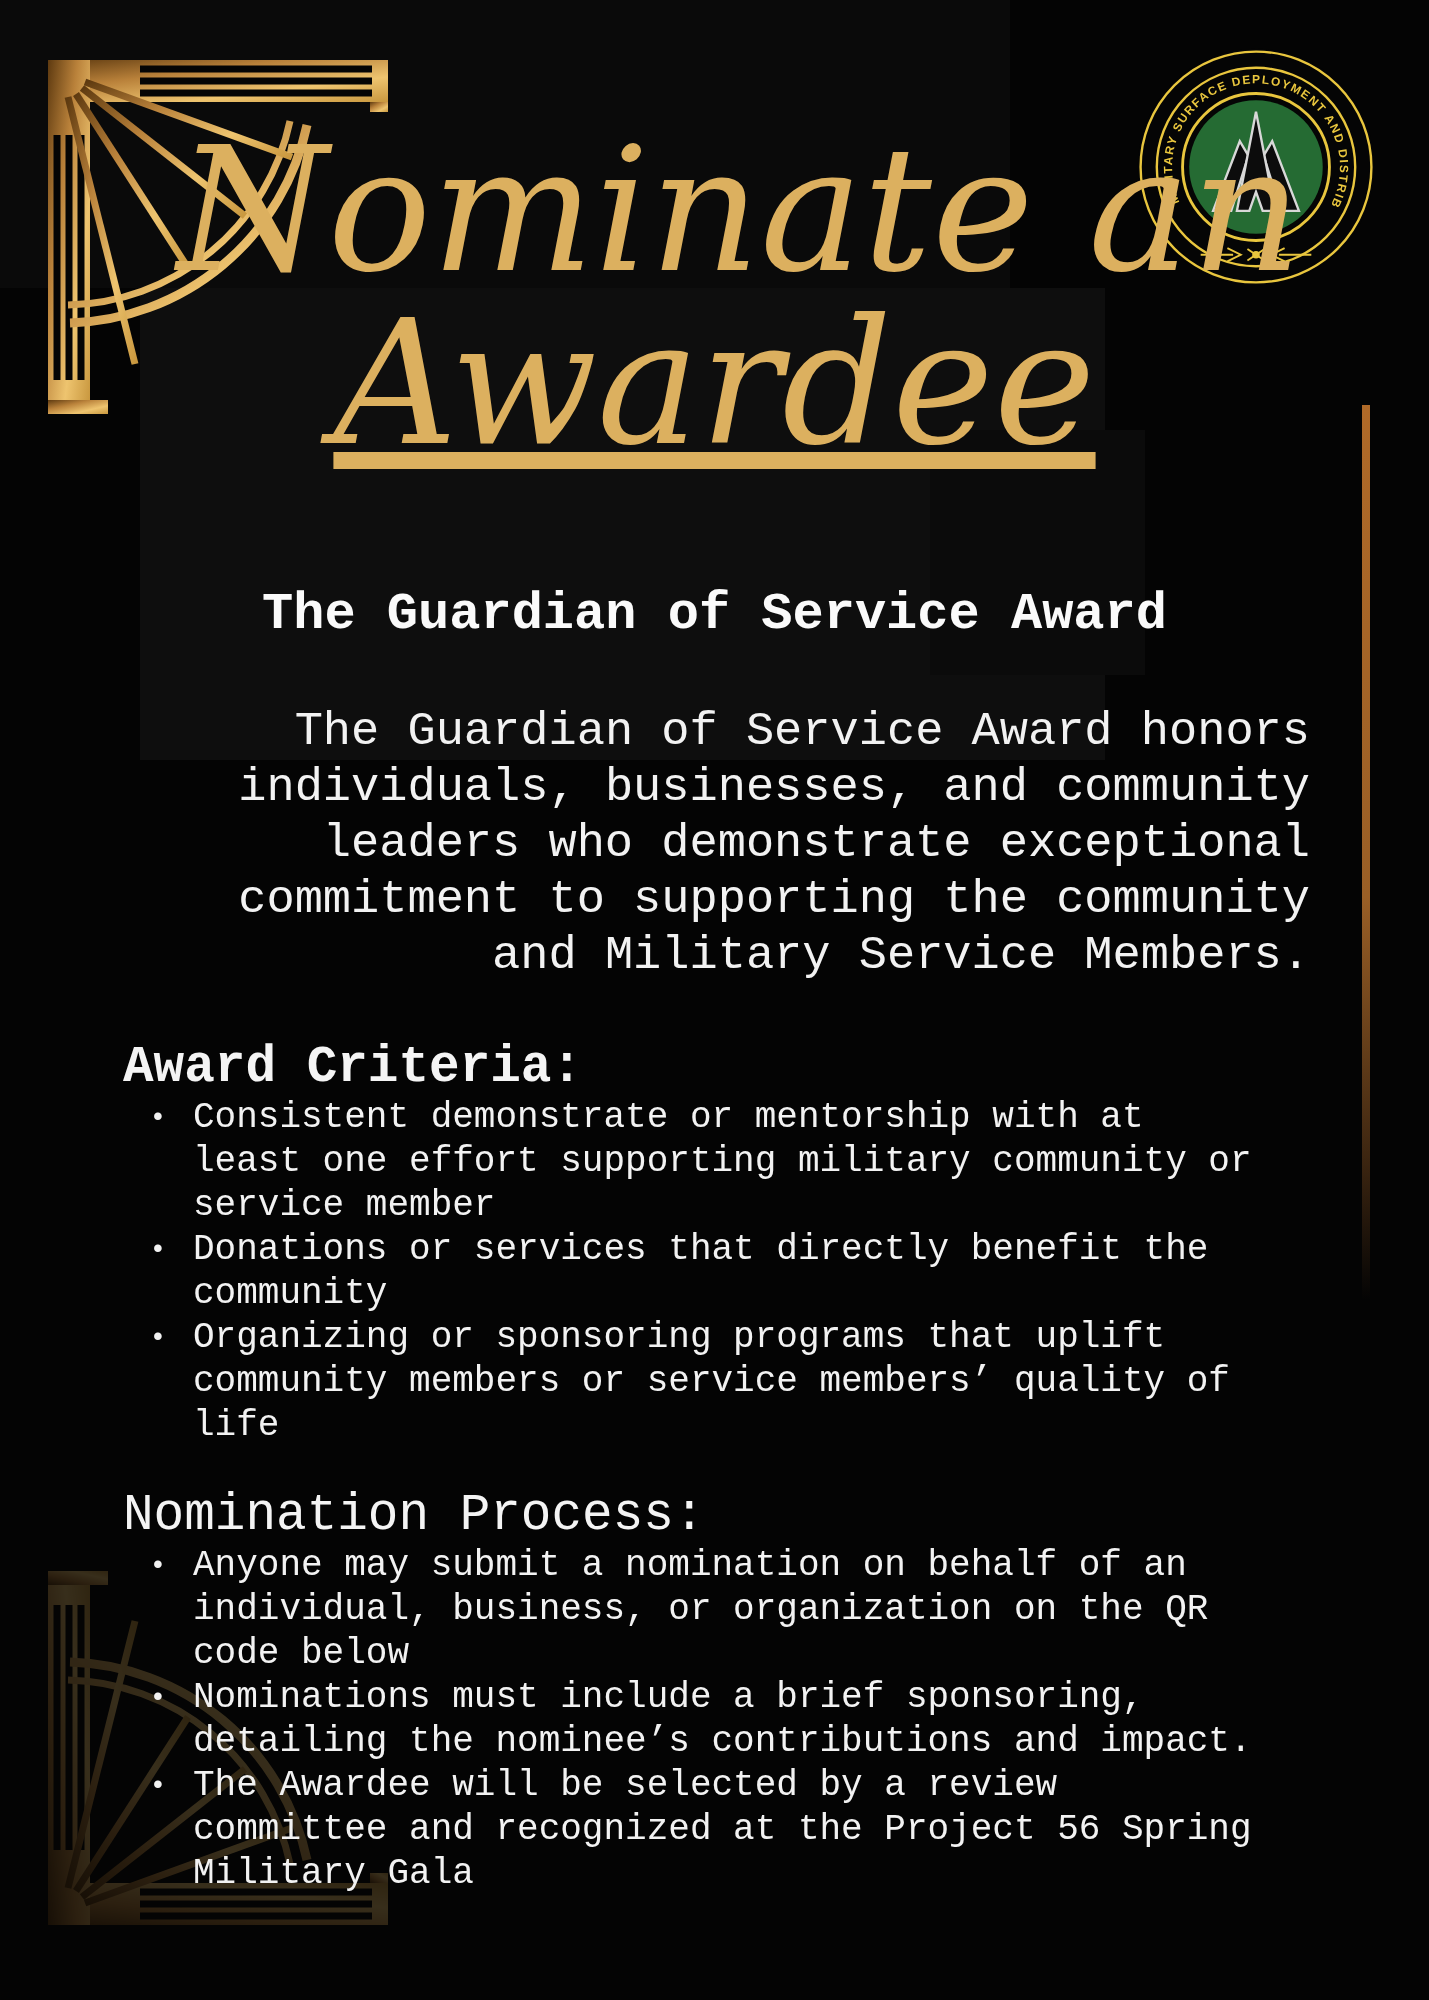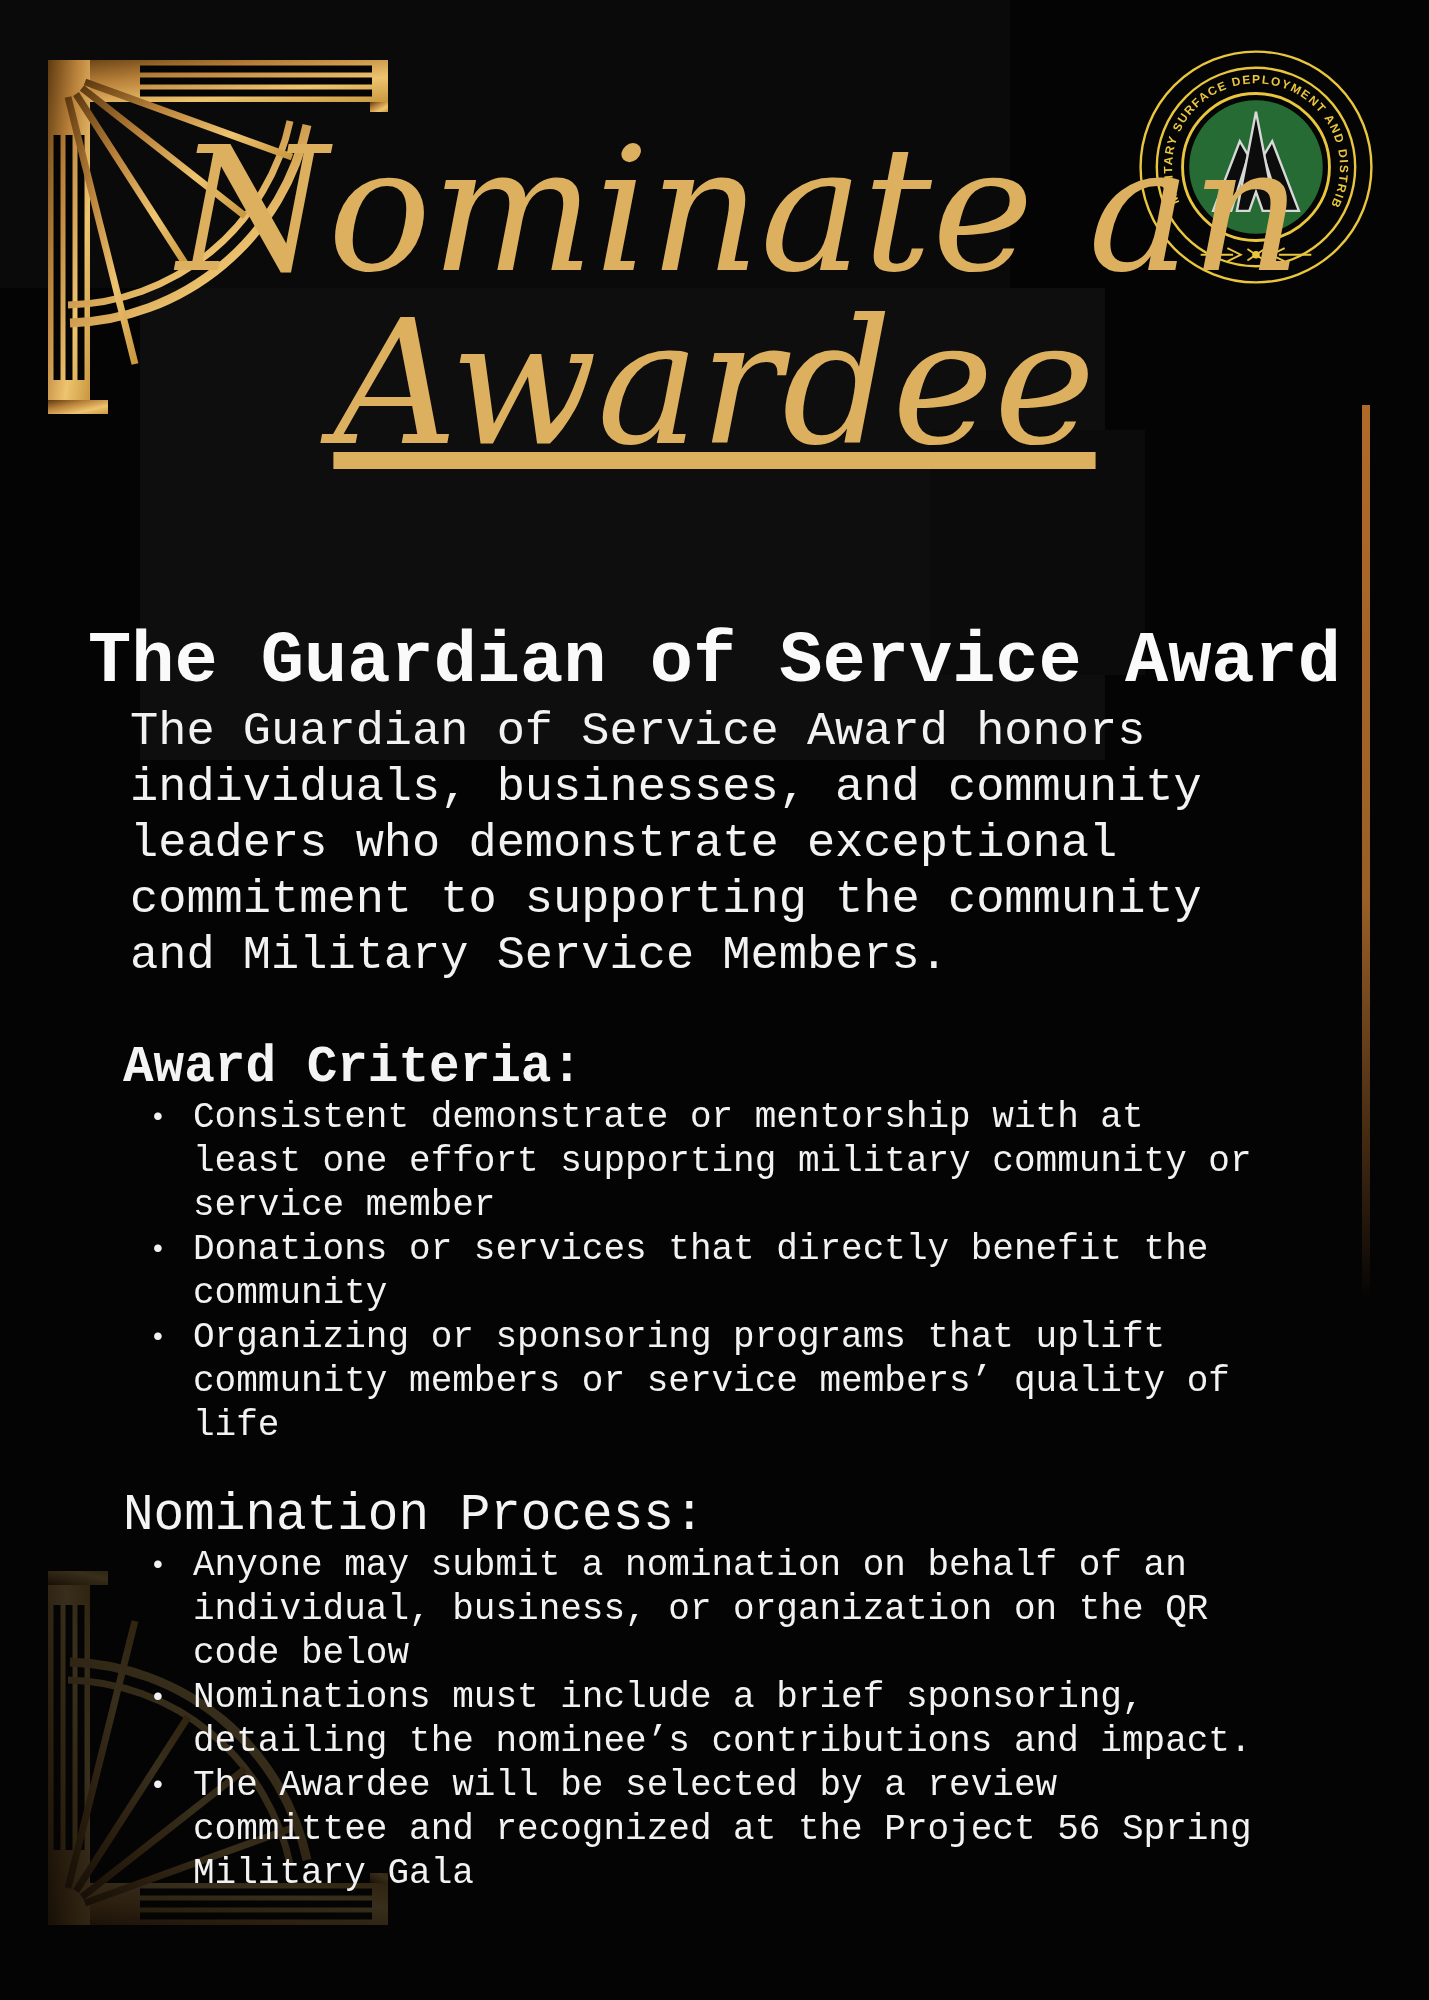--- a/index.html
+++ b/index.html
@@ -14,24 +14,24 @@
   .corner-svg.flip{top:1520px;transform:scaleY(-1);opacity:0.22;}
 
   #seal{position:absolute;left:1132px;top:43px;width:248px;height:248px;}
 
   .script-line{position:absolute;left:0;width:1429px;text-align:center;
       font-family:"DejaVu Serif",serif;font-style:italic;color:#dcb05f;line-height:1;}
   #title-line1{top:125px;font-size:172px;transform:translateX(25px);}
   #title-line2{top:298px;font-size:172px;text-decoration:underline;}
 
   #subtitle{position:absolute;left:0;top:585px;width:1429px;text-align:center;
-      color:#fafafa;font-size:72px;font-weight:700;line-height:60px;margin-top:47px;}
+      color:#fafafa;font-size:52px;font-weight:700;line-height:60px;}
 
   #intro{position:absolute;left:130px;top:704px;width:1180px;color:#f2f2f2;
-      font-size:47px;line-height:56px;white-space:pre-line;font-weight:400;}
+      font-size:47px;line-height:56px;white-space:pre-line;font-weight:400;text-align:right;}
 
   .section-heading{position:absolute;left:123px;width:1200px;color:#f4f4f4;
       font-size:51px;line-height:60px;font-weight:400;}
   #heading-criteria{top:1038px;font-weight:bold;}
   #heading-process{top:1486px;}
 
   .bullet-list{position:absolute;left:123px;width:1230px;}
   #list-criteria{top:1096px;}
   #list-process{top:1544px;}
   .bullet-row{display:flex;align-items:flex-start;}

